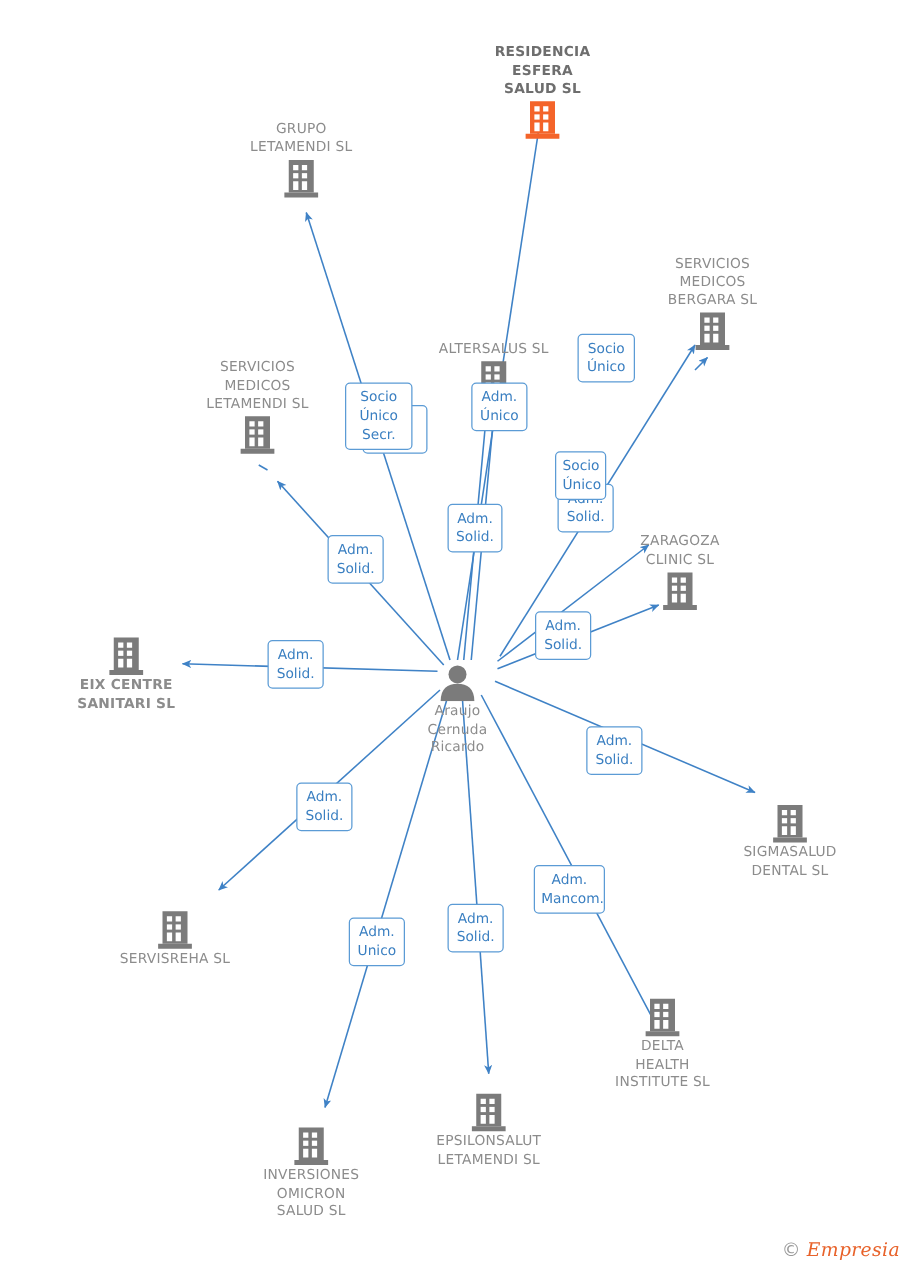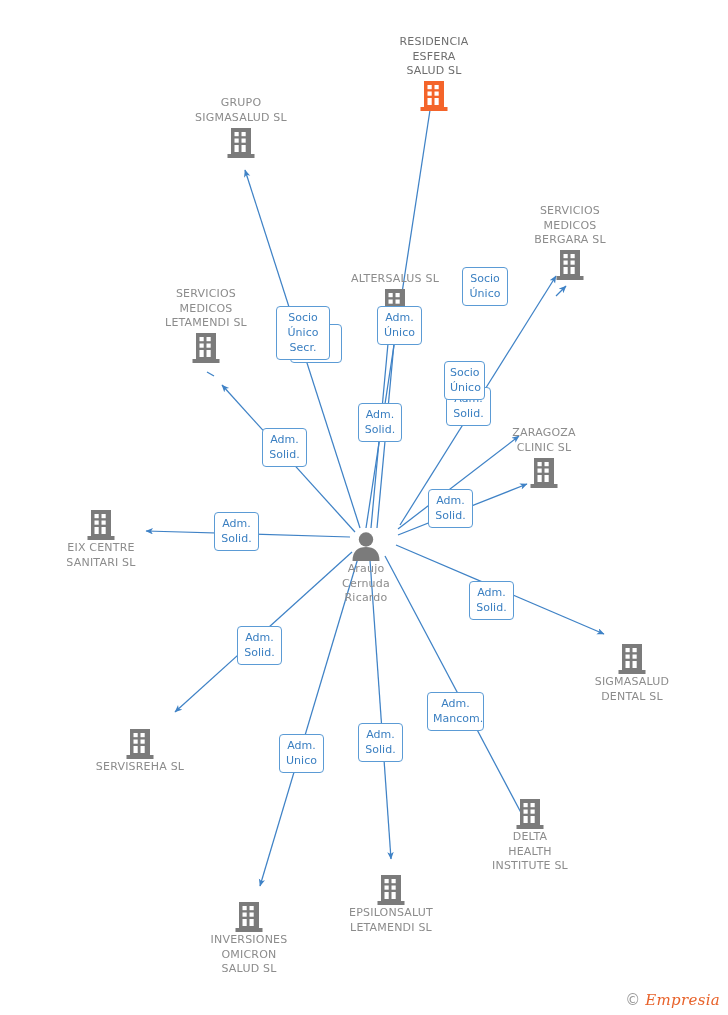--- a/index.html
+++ b/index.html
@@ -31,21 +31,21 @@
   }
   .node .caption {
     font-size: 11px;
     line-height: 14.5px;
     color: #8c8c8c;
     letter-spacing: .2px;
     white-space: pre-line;
   }
   .node.bold .caption {
     color: #6e6e6e;
-    font-weight: normal;
+    font-weight: bold;
   }
   .node .glyph {
     height: 34px;
     line-height: 34px;
   }
   .node .glyph svg { display: inline-block; vertical-align: middle; }
   .rel {
     position: absolute;
     box-sizing: border-box;
     border: 1.5px solid #5b9bd5;
@@ -161,21 +161,21 @@
           <rect x="8.5" y="6" width="4.2" height="4.2" fill="#ffffff"></rect>
           <rect x="15.5" y="6" width="4.2" height="4.2" fill="#ffffff"></rect>
           <rect x="8.5" y="12.5" width="4.2" height="4.2" fill="#ffffff"></rect>
           <rect x="15.5" y="12.5" width="4.2" height="4.2" fill="#ffffff"></rect>
           <rect x="8.5" y="19" width="4.2" height="7" fill="#ffffff"></rect>
           <rect x="15.5" y="19" width="4.2" height="7" fill="#ffffff"></rect>
         </svg></div>
     </div>
     <div class="node" style="left: 241px; top: 96px;">
       <div class="caption">GRUPO
-SIGMASALUD SL</div>
+LETAMENDI SL</div>
       <div class="glyph"><svg width="30" height="34" viewBox="0 0 30 34">
           <rect x="5" y="2" width="20" height="26" fill="#7b7b7b"></rect>
           <rect x="1.5" y="28" width="27" height="4" fill="#7b7b7b"></rect>
           <rect x="8.5" y="6" width="4.2" height="4.2" fill="#ffffff"></rect>
           <rect x="15.5" y="6" width="4.2" height="4.2" fill="#ffffff"></rect>
           <rect x="8.5" y="12.5" width="4.2" height="4.2" fill="#ffffff"></rect>
           <rect x="15.5" y="12.5" width="4.2" height="4.2" fill="#ffffff"></rect>
           <rect x="8.5" y="19" width="4.2" height="7" fill="#ffffff"></rect>
           <rect x="15.5" y="19" width="4.2" height="7" fill="#ffffff"></rect>
         </svg></div>
@@ -230,21 +230,21 @@
           <rect x="5" y="2" width="20" height="26" fill="#7b7b7b"></rect>
           <rect x="1.5" y="28" width="27" height="4" fill="#7b7b7b"></rect>
           <rect x="8.5" y="6" width="4.2" height="4.2" fill="#ffffff"></rect>
           <rect x="15.5" y="6" width="4.2" height="4.2" fill="#ffffff"></rect>
           <rect x="8.5" y="12.5" width="4.2" height="4.2" fill="#ffffff"></rect>
           <rect x="15.5" y="12.5" width="4.2" height="4.2" fill="#ffffff"></rect>
           <rect x="8.5" y="19" width="4.2" height="7" fill="#ffffff"></rect>
           <rect x="15.5" y="19" width="4.2" height="7" fill="#ffffff"></rect>
         </svg></div>
     </div>
-    <div class="node" style="left: 101px; top: 507px;">
+    <div class="node" style="left: 101px; top: 507px; font-weight: bold;">
       <div class="glyph"><svg width="30" height="34" viewBox="0 0 30 34">
           <rect x="5" y="2" width="20" height="26" fill="#7b7b7b"></rect>
           <rect x="1.5" y="28" width="27" height="4" fill="#7b7b7b"></rect>
           <rect x="8.5" y="6" width="4.2" height="4.2" fill="#ffffff"></rect>
           <rect x="15.5" y="6" width="4.2" height="4.2" fill="#ffffff"></rect>
           <rect x="8.5" y="12.5" width="4.2" height="4.2" fill="#ffffff"></rect>
           <rect x="15.5" y="12.5" width="4.2" height="4.2" fill="#ffffff"></rect>
           <rect x="8.5" y="19" width="4.2" height="7" fill="#ffffff"></rect>
           <rect x="15.5" y="19" width="4.2" height="7" fill="#ffffff"></rect>
         </svg></div>

